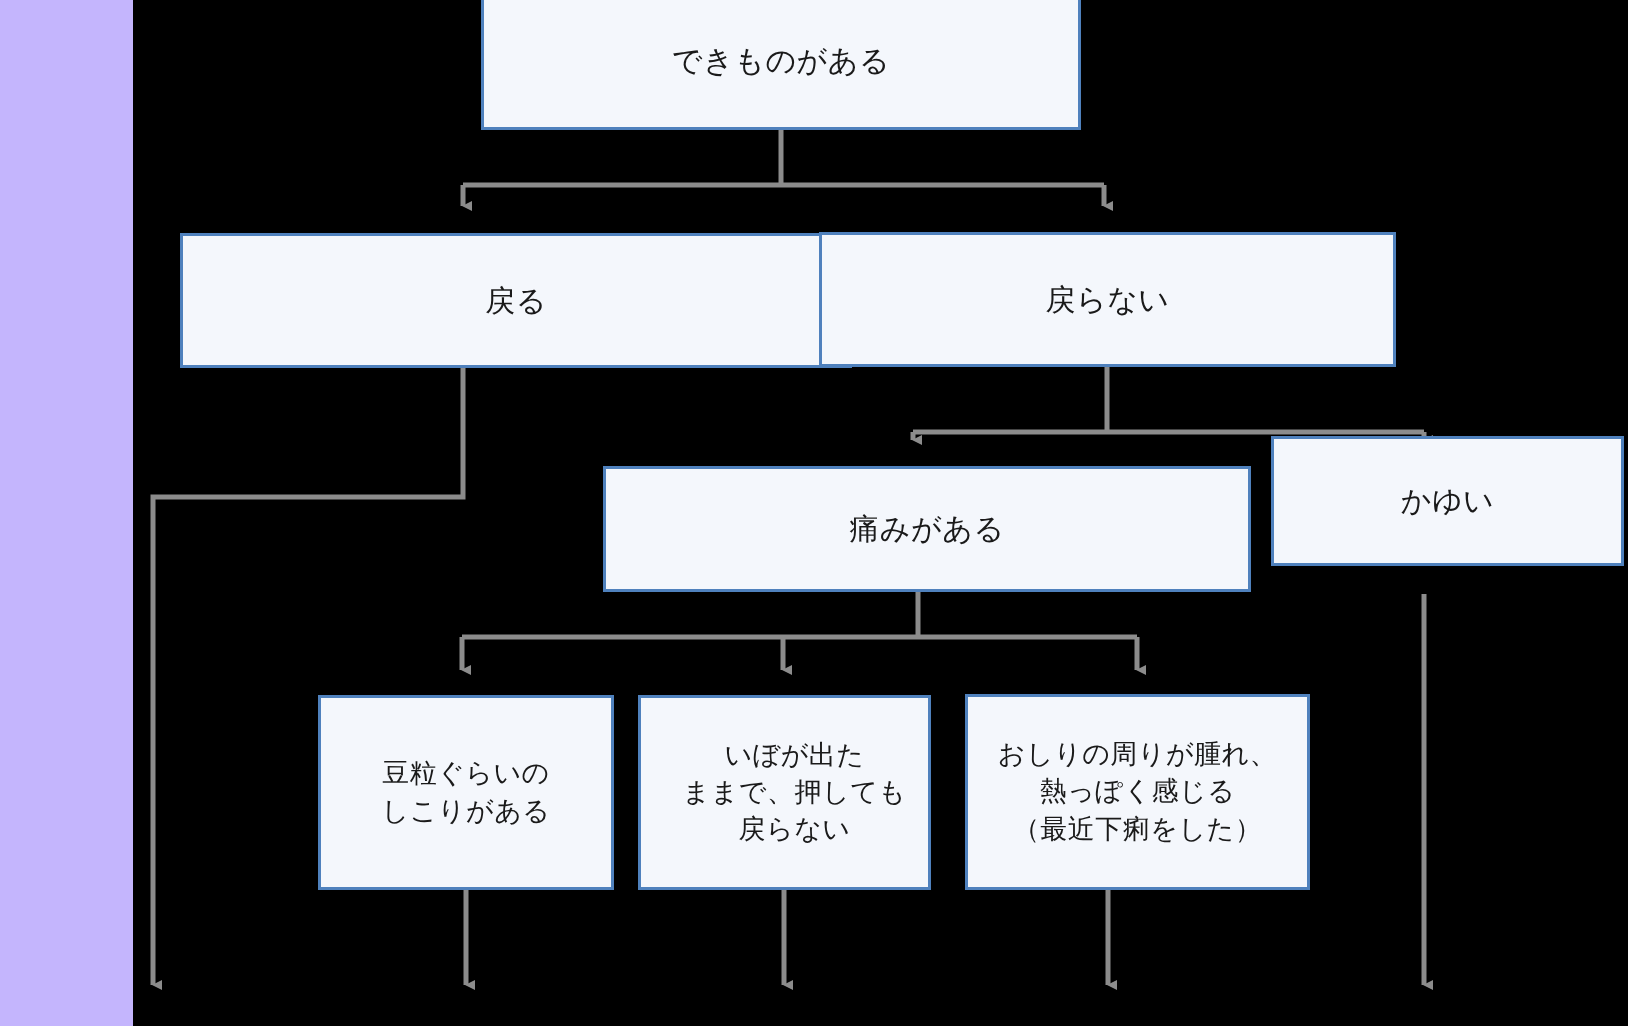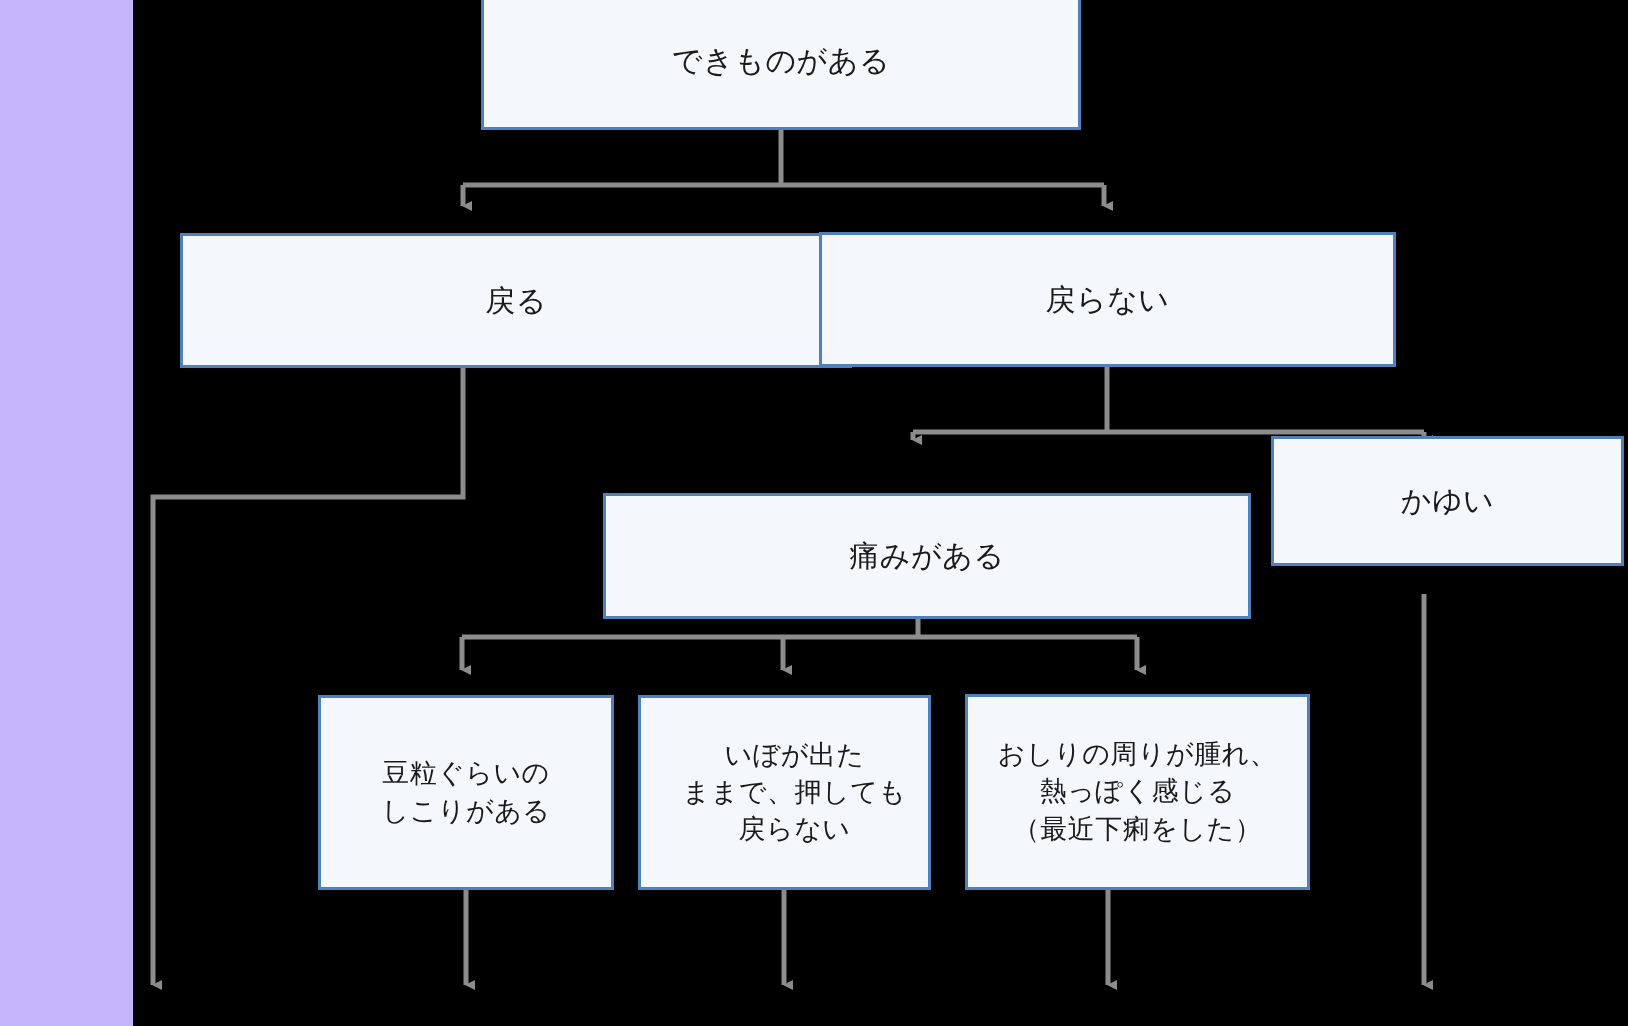--- a/index.html
+++ b/index.html
@@ -93,21 +93,21 @@
       <path d="M1424,594 L1424,985" marker-end="url(#arw)"></path>
     </g>
   </svg>
 
   <div class="node" style="left:481px;top:-8px;width:600px;height:138px;">できものがある</div>
 
   <div class="node" style="left:180px;top:233px;width:672px;height:135px;">戻る</div>
 
   <div class="node" style="left:819px;top:232px;width:577px;height:135px;">戻らない</div>
 
-  <div class="node" style="left:603px;top:466px;width:648px;height:126px;margin-top:27px;">痛みがある</div>
+  <div class="node" style="left:603px;top:466px;width:648px;height:126px;">痛みがある</div>
 
   <div class="node" style="left:1271px;top:436px;width:353px;height:130px;">かゆい</div>
 
   <div class="node small" style="left:318px;top:695px;width:296px;height:195px;">豆粒ぐらいの
 しこりがある</div>
 
   <div class="node small" style="left:638px;top:695px;width:293px;height:195px;padding-left:28px;">いぼが出た
 ままで、押しても
 戻らない</div>
 

